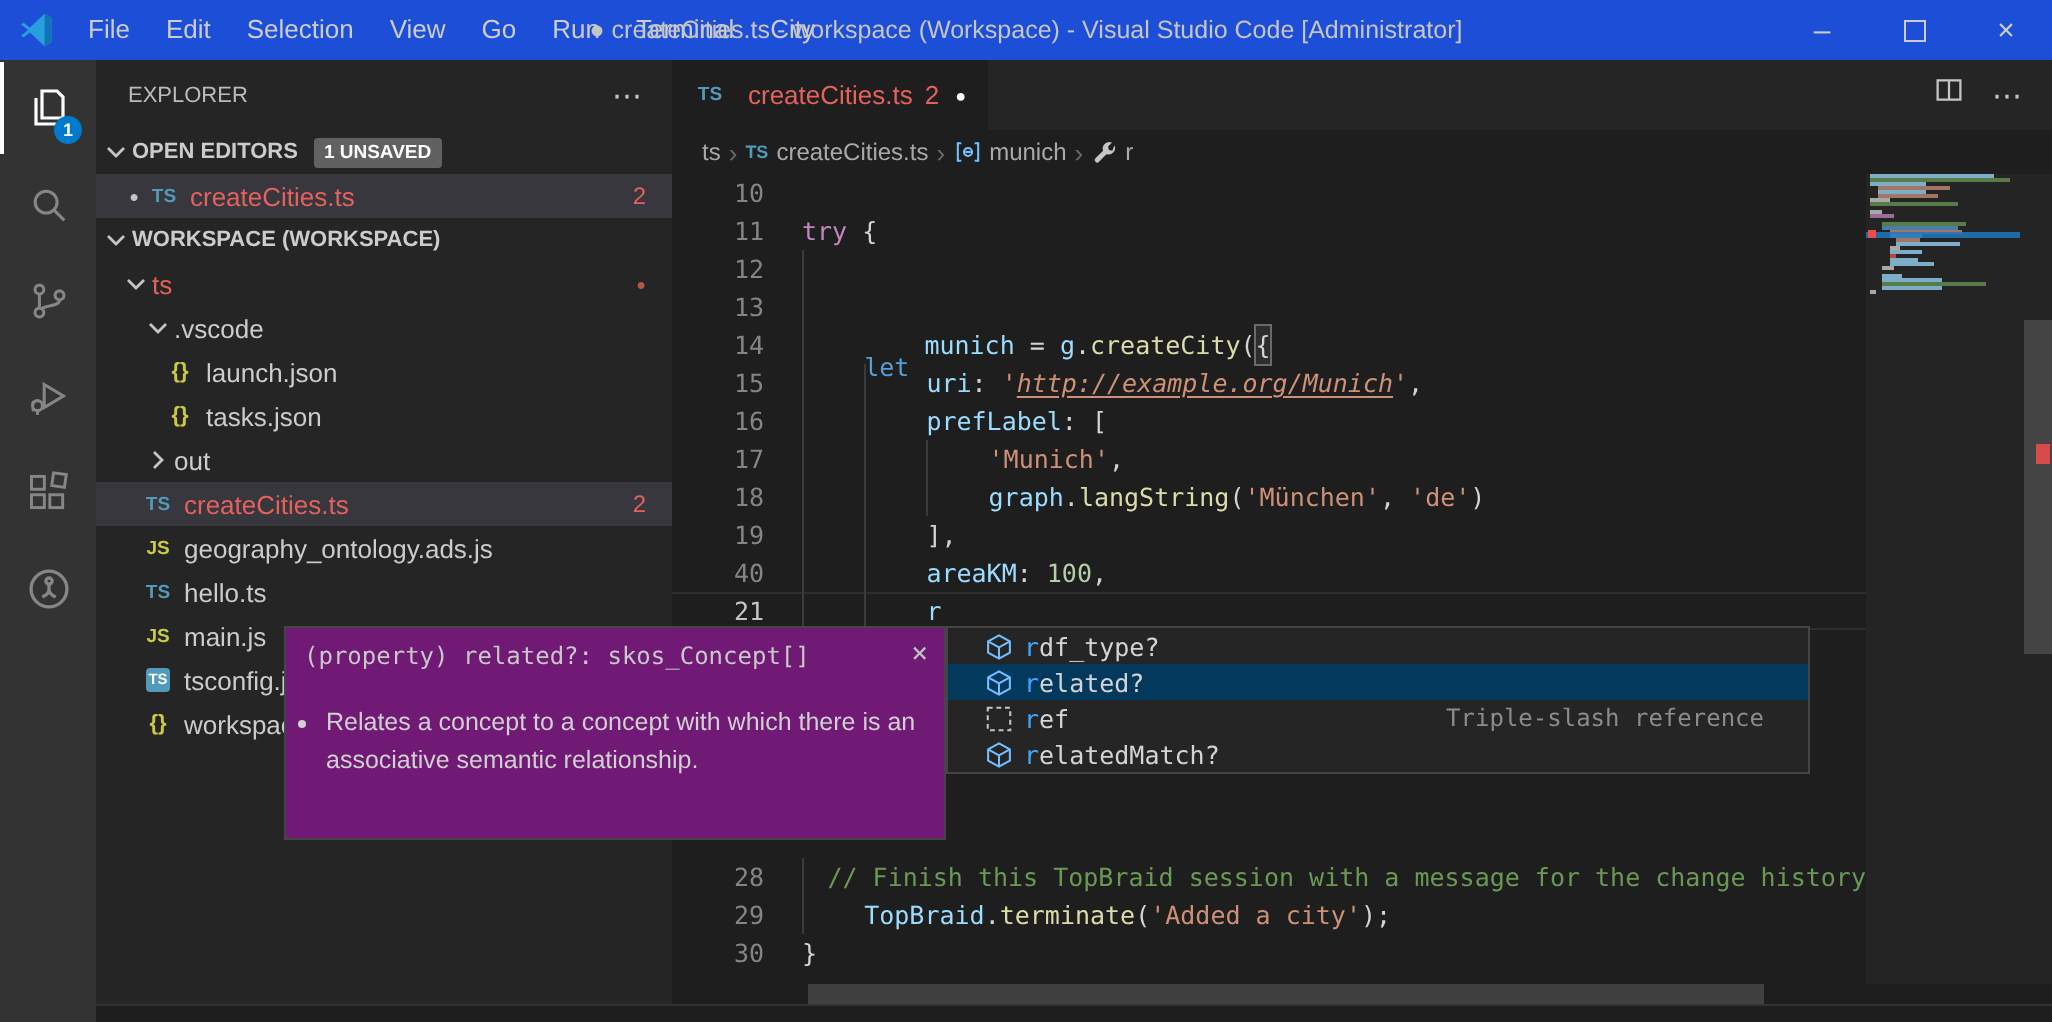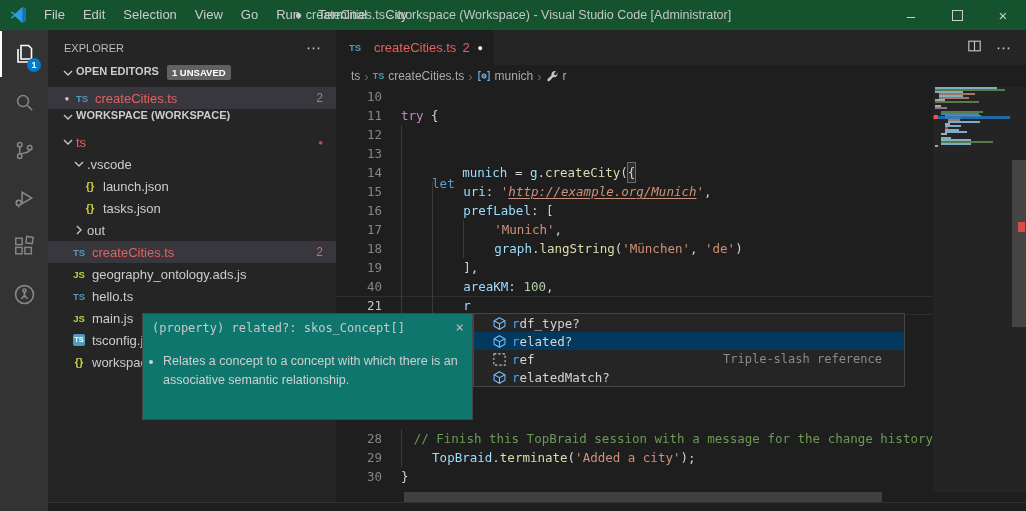--- a/index.html
+++ b/index.html
@@ -1,40 +1,40 @@
 <!DOCTYPE html>
 <html><head>
 <meta charset="utf-8">
 <style>
   html,body{margin:0;padding:0;background:#101010;}
   .app{position:relative;width:1026px;height:511px;overflow:hidden;background:#1e1e1e;
        font-family:"Liberation Sans",sans-serif;color:#cccccc;-webkit-font-smoothing:antialiased;}
   
-  .titlebar{position:absolute;left:0;top:0;width:1026px;height:30px;background:#14532d;display:flex;align-items:center;}
+  .titlebar{position:absolute;left:0;top:0;width:1026px;height:30px;background:#1d4ed8;display:flex;align-items:center;}
   .logo{width:18px;height:18px;margin:0 8px 0 9px;flex:0 0 auto;}
   .menus{display:flex;}
   .menu-item{padding:0 9px;line-height:30px;font-size:13px;color:#cccccc;cursor:default;}
   .wintitle{position:absolute;left:50%;top:0;transform:translateX(-50%);line-height:30px;font-size:12.5px;color:#c5c5c5;white-space:nowrap;}
   .wincontrols{position:absolute;right:0;top:0;display:flex;height:30px;}
   .wc{width:46px;height:30px;display:flex;align-items:center;justify-content:center;font-size:15px;color:#cccccc;}
   .maxbox{width:9px;height:9px;border:1px solid #cccccc;display:inline-block;}
   
   .activitybar{position:absolute;left:0;top:30px;width:48px;height:481px;background:#333333;display:flex;flex-direction:column;}
   .ab-item{width:48px;height:48px;position:relative;display:flex;align-items:center;justify-content:center;}
   .ab-item svg{stroke:#868686;fill:none;stroke-width:1.6;}
   .ab-item.active svg{stroke:#ffffff;}
   .ab-item.active::before{content:"";position:absolute;left:0;top:1px;width:2px;height:46px;background:#ffffff;}
   .ab-badge{position:absolute;right:7px;bottom:6px;min-width:14px;height:14px;border-radius:8px;background:#007acc;color:#fff;
             font-size:9px;display:flex;align-items:center;justify-content:center;font-weight:bold;}
   
   .sidebar{position:absolute;left:48px;top:30px;width:288px;height:473px;background:#252526;font-size:13px;overflow:hidden;}
   .sb-head{height:35px;display:flex;align-items:center;justify-content:space-between;padding:0 14px 0 16px;gap:32px;}
   .sb-title{font-size:11px;color:#bbbbbb;}
   .more{color:#c5c5c5;font-size:15px;letter-spacing:1px;}
-  .section-head{height:22px;display:flex;align-items:flex-start;font-weight:bold;font-size:11px;color:#cccccc;padding-left:12px;}
+  .section-head{height:22px;display:flex;align-items:center;font-weight:bold;font-size:11px;color:#cccccc;padding-left:2px;}
   .chev{width:16px;height:16px;flex:0 0 16px;display:flex;align-items:center;justify-content:center;}
   .chev svg{stroke:#c5c5c5;fill:none;stroke-width:1.4;}
   .chip{background:#616161;color:#ffffff;font-size:9.5px;font-weight:bold;padding:2px 5px;margin-left:8px;border-radius:2px;}
   .row{height:22px;display:flex;align-items:center;position:relative;color:#cccccc;}
   .row.selected{background:#37373d;}
   .row .lbl{white-space:nowrap;}
   .row .lbl.err{color:#e5615e;}
   .row .count{position:absolute;right:13px;color:#e5615e;font-size:12px;}
   .row .rdot{position:absolute;right:13px;color:#b3574d;font-size:8px;}
   .mdot{width:14px;flex:0 0 14px;color:#c5c5c5;font-size:8px;text-align:center;}
@@ -81,21 +81,21 @@
   .hthumb{position:absolute;left:68px;top:0;width:478px;height:10px;background:rgba(121,121,121,0.38);}
   
   .suggest{position:absolute;left:473px;top:313px;width:432px;background:#252526;border:1px solid #454545;z-index:10;
            font-family:"DejaVu Sans Mono","Liberation Mono",monospace;font-size:12.5px;box-sizing:border-box;}
   .sg-row{height:18px;display:flex;align-items:center;padding:0 17px;gap:5px;color:#d4d4d4;}
   .sg-row.selected{background:#04395e;}
   .sg-ico{width:16px;height:16px;flex:0 0 16px;display:flex;align-items:center;justify-content:center;}
   .sg-match{color:#40a6ff;}
   .sg-detail{margin-left:auto;color:#8b8b8b;padding-right:5px;font-size:12px;}
   
-  .hover{position:absolute;left:142px;top:313px;width:331px;height:107px;background:#0f766e;border:1px solid #454545;z-index:9;box-sizing:border-box;}
+  .hover{position:absolute;left:142px;top:313px;width:331px;height:107px;background:#701a75;border:1px solid #454545;z-index:9;box-sizing:border-box;}
   .hv-head{font-family:"DejaVu Sans Mono","Liberation Mono",monospace;font-size:12px;color:#c8c8c8;padding:7px 8px 0 9px;display:flex;}
   .hv-close{margin-left:auto;color:#c0c0c0;font-size:14px;line-height:12px;}
   .hv-body{font-size:12.5px;color:#d0d0d0;}
   .hv-body ul{margin:17px 0 0 20px;padding:0;}
   .hv-body li{line-height:1.5;padding-right:6px;}
   .bottomline{position:absolute;left:48px;top:502px;width:978px;height:9px;background:#1e1e1e;border-top:1px solid #323233;box-sizing:border-box;}
 </style>
 </head>
 <body>
 

